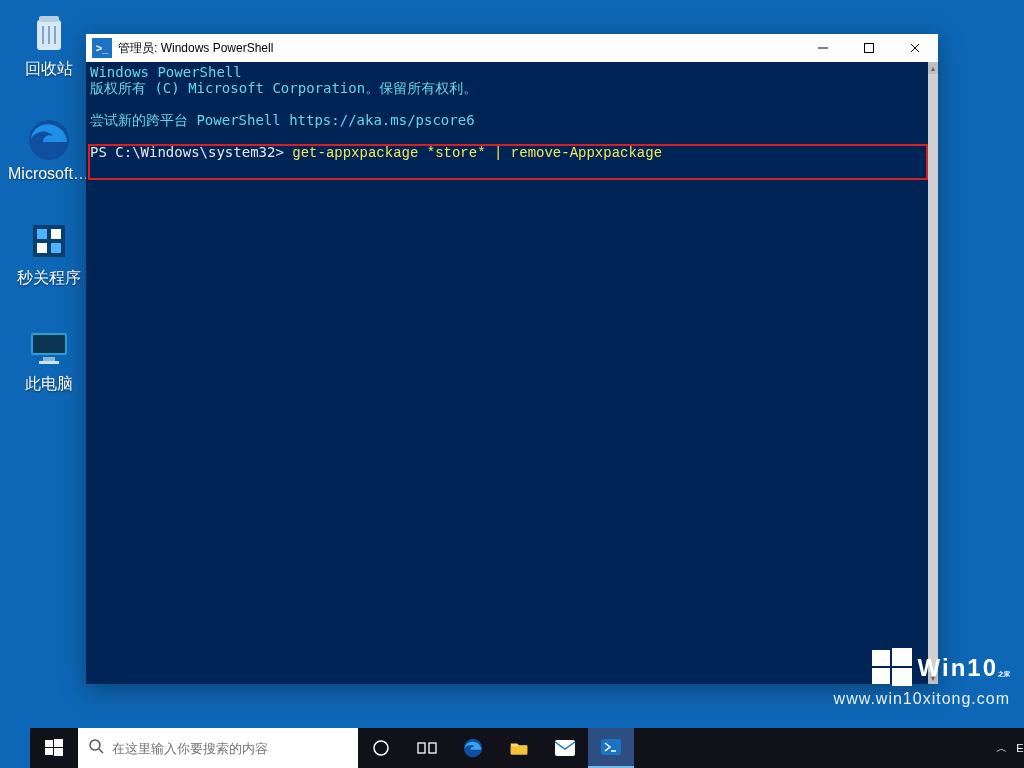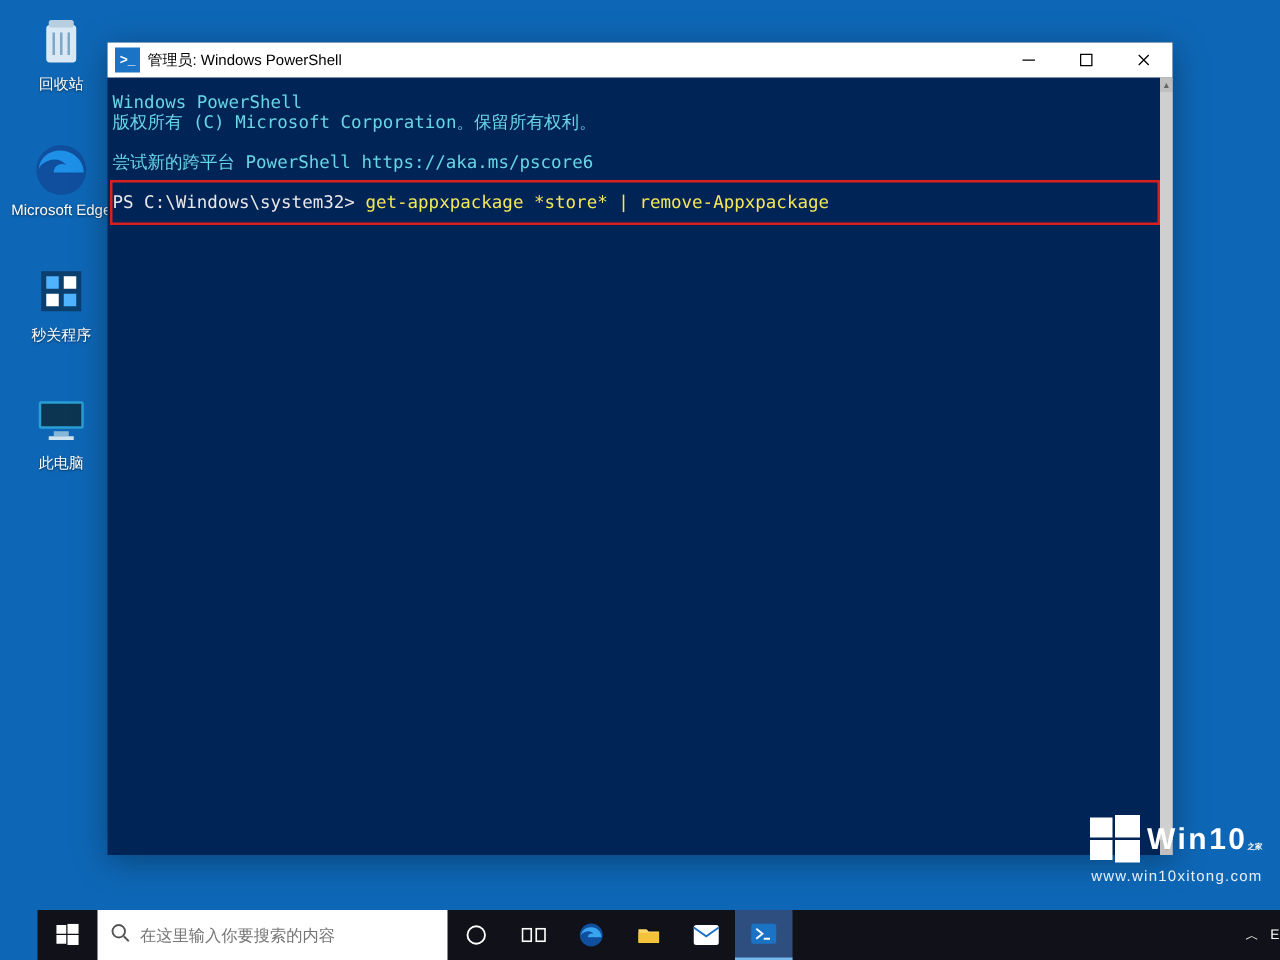--- a/index.html
+++ b/index.html
@@ -2,39 +2,39 @@
 <html><head>
 <meta charset="utf-8">
 <style>
   * { margin: 0; padding: 0; box-sizing: border-box; }
   html, body { width: 1024px; height: 768px; overflow: hidden; font-family: "Segoe UI", "Microsoft YaHei", sans-serif; }
   .desktop { position: relative; width: 1024px; height: 768px; background: #0e67b6; }
   
   .desktop-icons { position: absolute; top: 8px; left: 6px; width: 86px; display: flex; flex-direction: column; gap: 34px; }
   .dicon { display: flex; flex-direction: column; align-items: center; cursor: pointer; }
   .dicon .glyph { width: 48px; height: 48px; }
-  .dicon .lbl { color: #fff; font-size: 12px; text-align: center; margin-top: 3px; text-shadow: 0 1px 2px rgba(0,0,0,.6); max-width: 82px; white-space: nowrap; overflow: hidden; text-overflow: ellipsis; }
+  .dicon .lbl { color: #fff; font-size: 16px; text-align: center; margin-top: 3px; text-shadow: 0 1px 2px rgba(0,0,0,.6); max-width: 82px; white-space: nowrap; overflow: hidden; text-overflow: ellipsis; }
   
   .ps-window { position: absolute; top: 34px; left: 86px; width: 852px; height: 650px; background: #012456; box-shadow: 0 5px 25px rgba(0,0,0,.35); }
   .titlebar { height: 28px; background: #fff; display: flex; align-items: center; font-size: 12px; color: #000; }
   .titlebar .ticon { width: 20px; height: 20px; margin: 0 6px 0 6px; background: #1b73c6; display: flex; align-items: center; justify-content: center; color: #fff; font-size: 11px; font-weight: bold; }
   .titlebar .title-text { flex: 0 0 auto; text-align: center; }
   .titlebar .spacer { flex: 1; }
   .winbtn { width: 46px; height: 28px; display: flex; align-items: center; justify-content: center; cursor: pointer; }
   .winbtn svg { width: 12px; height: 12px; }
   .ps-body { position: relative; width: 100%; height: calc(100% - 28px); }
-  .ps-content { position: absolute; top: 0; left: 0; right: 10px; bottom: 0; padding: 12px 4px; overflow: hidden; }
+  .ps-content { position: absolute; top: 0; left: 0; right: 10px; bottom: 0; padding: 2px 4px; overflow: hidden; }
   .scrollbar { position: absolute; right: 0; top: 0; width: 10px; height: 100%; background: #d9d9d9; }
   .scroll-btn { width: 10px; height: 12px; background: #bfbfbf; display:flex; align-items:center; justify-content:center; font-size:7px; color:#666; cursor:pointer;}
   .scroll-track { height: calc(100% - 24px); position: relative; }
   .scroll-thumb { position:absolute; top:0; left:0; width:10px; height:100%; background:#cfcfcf; }
   pre.line { font-family: Consolas, "Lucida Console", monospace; font-size: 14px; line-height: 16px; white-space: pre-wrap; word-break: break-all; margin: 0; }
   .c-cyan { color: #67d6e6; }
   .c-white { color: #e8e8e8; margin-top: 40px; }
-  .c-yellow { color: #f4e758; }
+  .c-yellow { color: #f4e758; font-family: Liberation Mono, monospace; }
   .c-gray { color: #7a8492; }
   .c-orange { color: #d77c3a; font-style: italic; }
   .c-teal { color: #2ca9a9; }
   .highlight-box { position: absolute; border: 2px solid #db1f1f; left: 2px; top: 82px; width: 840px; height: 36px; pointer-events: none; }
   .cursor-block { display: inline-block; width: 8px; height: 14px; background: #e8e8e8; vertical-align: middle; }
   
   .taskbar { position: absolute; left: 0; bottom: 0; width: 100%; height: 40px; background: #111219; display: flex; align-items: stretch; color: #fff; margin-left: 30px; }
   .tb-start { width: 48px; display:flex; align-items:center; justify-content:center; cursor:pointer; }
   .tb-search { width: 280px; background: #fff; display:flex; align-items:center; gap:8px; padding: 0 10px; }
   .tb-search .sicon { color:#444; }
@@ -44,21 +44,21 @@
   .tb-spacer { flex: 1; }
   .tb-right { display:flex; align-items:center; gap:4px; padding-right: 6px; }
   .chev { font-size:11px; cursor:pointer; }
   .tb-ime { font-size:11px; letter-spacing:1px; padding:0 5px; cursor:pointer; }
   
   .watermark { position:absolute; right:14px; bottom:60px; display:flex; flex-direction:column; align-items:flex-end; color:#fff; }
   .watermark .row1 { display:flex; align-items:center; gap:6px; }
   .watermark .winlogo { width:40px; height:40px; }
   .watermark .wmtext { font-size:24px; font-weight:600; letter-spacing:2px; }
   .watermark .mini { font-size:6px; letter-spacing:0;}
-  .watermark .url { font-size:12px; letter-spacing:1px; opacity:.9; margin-top:2px; }
+  .watermark .url { font-size:16px; letter-spacing:1px; opacity:.9; margin-top:2px; }
   
   .glyph svg { width: 100%; height: 100%; }
 </style>
 </head>
 <body>
 
 <div class="desktop">
 
   <div class="desktop-icons">
     <div class="dicon">

